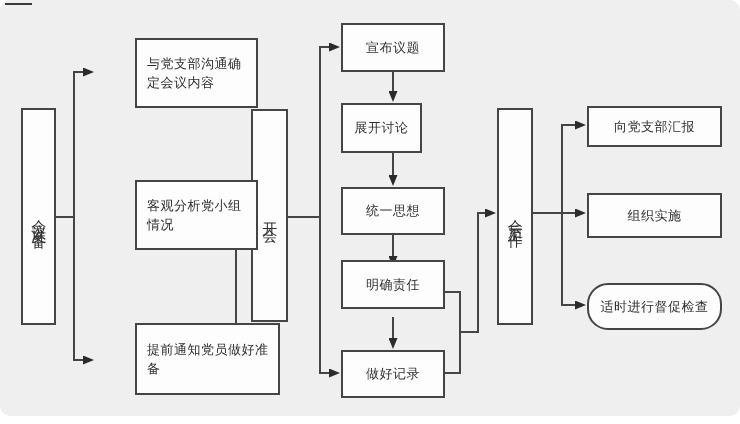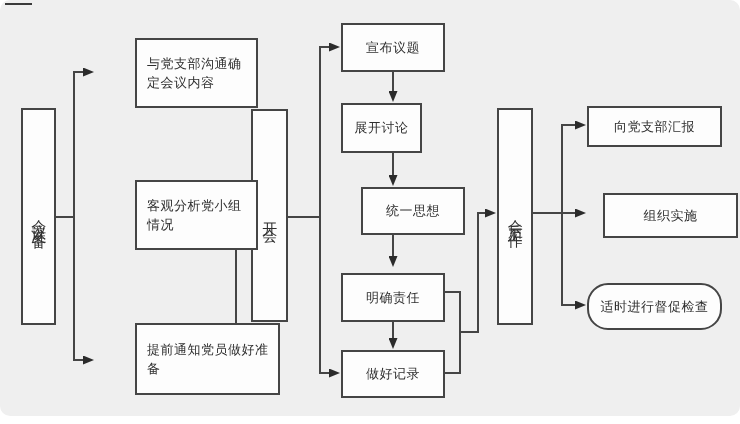--- a/index.html
+++ b/index.html
@@ -37,25 +37,25 @@
   .step-center{justify-content:center;text-align:center;padding:2px 4px;}
   
   #stage-prep   {left:21px; top:108px;width:35px; height:217px;}
   #stage-meeting{left:251px;top:109px;width:37px; height:213px;}
   #stage-post   {left:497px;top:108px;width:36px; height:217px;}
   #prep-1{left:95px;top:38px; width:123px;height:70px;}
   #prep-2{left:95px;top:180px;width:123px;height:70px;}
   #prep-3{left:95px;top:323px;width:145px;height:72px;}
   #meet-1{left:341px;top:23px; width:104px;height:49px;}
   #meet-2{left:341px;top:103px;width:81px;height:50px;}
-  #meet-3{left:361px;top:187px;width:104px;height:48px;}
-  #meet-4{left:341px;top:273px;width:104px;height:49px;}
+  #meet-3{left:341px;top:187px;width:104px;height:48px;}
+  #meet-4{left:341px;top:260px;width:104px;height:49px;}
   #meet-5{left:341px;top:350px;width:104px;height:48px;text-align:right;}
   #post-1{left:587px;top:106px;width:135px;height:41px;}
-  #post-2{left:587px;top:193px;width:135px;height:45px;margin-left:16px;}
+  #post-2{left:587px;top:193px;width:135px;height:45px;}
   #post-3{left:587px;top:283px;width:135px;height:47px;border-radius:21px;}
 </style>
 </head>
 <body>
 
 <div class="canvas"></div>
 <div class="artifact"></div>
 
 <svg class="wires" viewBox="0 0 740 424">
   <defs>

